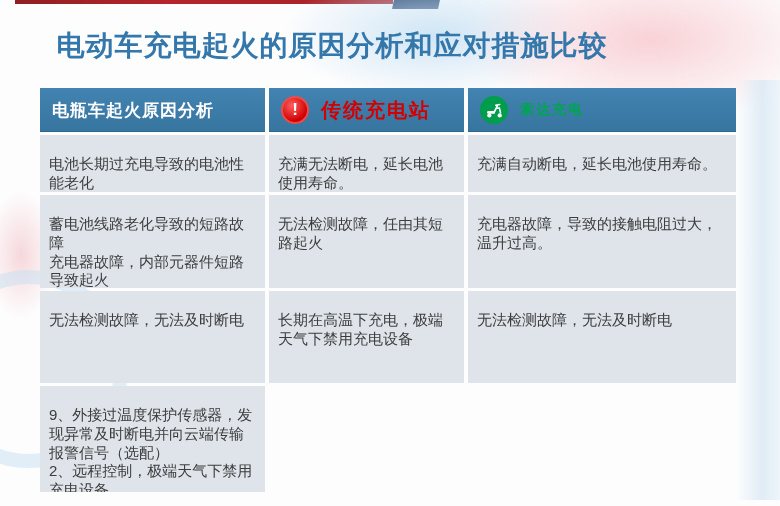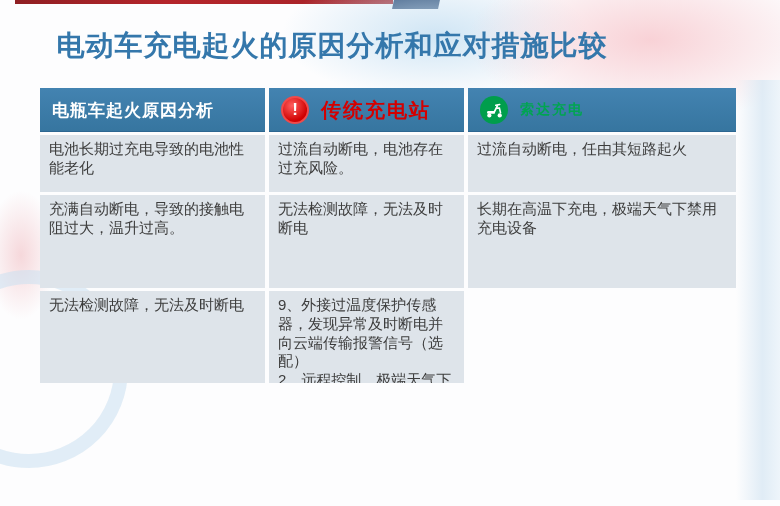--- a/index.html
+++ b/index.html
@@ -114,21 +114,21 @@
     font-size: 17px;
     line-height: 1;
     transform: translateY(-1px);
   }
   .scooter-circle {
     background: #009e4c;
   }
   .td {
     background: #dee4ea;
     box-sizing: border-box;
-    padding: 5px 9px;
+    padding: 20px 9px;
     font-size: 15px;
     line-height: 1.25;
     color: #3d3d3d;
     white-space: pre-line;
     overflow: hidden;
   }
 </style>
 </head>
 <body>
 
@@ -161,25 +161,28 @@
         <rect x="2.6" y="12.6" width="10" height="3.4" rx="1.6" fill="#ffffff"></rect>
         <path d="M11.5 14.5 L15.6 6.2" stroke="#ffffff" stroke-width="2.2" fill="none" stroke-linecap="round"></path>
         <path d="M13.6 5.4 L18.6 4.4" stroke="#ffffff" stroke-width="2" fill="none" stroke-linecap="round"></path>
         <path d="M14.8 9 L18.2 9 L19.6 14.8" stroke="#ffffff" stroke-width="2" fill="none" stroke-linecap="round"></path>
       </svg>
     </span>
     <span class="th-suoda-label">索达充电</span>
   </div>
 
   <div class="td">电池长期过充电导致的电池性能老化</div>
-  <div class="td">过流自动断电，电池存在过充风险。</div>
+  <div class="td">充满无法断电，延长电池使用寿命。</div>
+  <div class="td">充满自动断电，延长电池使用寿命。</div>
 
-  <div class="td">过流自动断电，任由其短路起火</div>
+  <div class="td">蓄电池线路老化导致的短路故障
+充电器故障，内部元器件短路导致起火</div>
+  <div class="td">无法检测故障，任由其短路起火</div>
 
-  <div class="td">充满自动断电，导致的接触电阻过大，温升过高。</div>
+  <div class="td">充电器故障，导致的接触电阻过大，温升过高。</div>
   <div class="td">无法检测故障，无法及时断电</div>
 
   <div class="td">长期在高温下充电，极端天气下禁用充电设备</div>
   <div class="td">无法检测故障，无法及时断电</div>
   <div class="td">9、外接过温度保护传感器，发现异常及时断电并向云端传输报警信号（选配）
 2、远程控制，极端天气下禁用充电设备</div>
 
 </div>
 
 </body></html>

